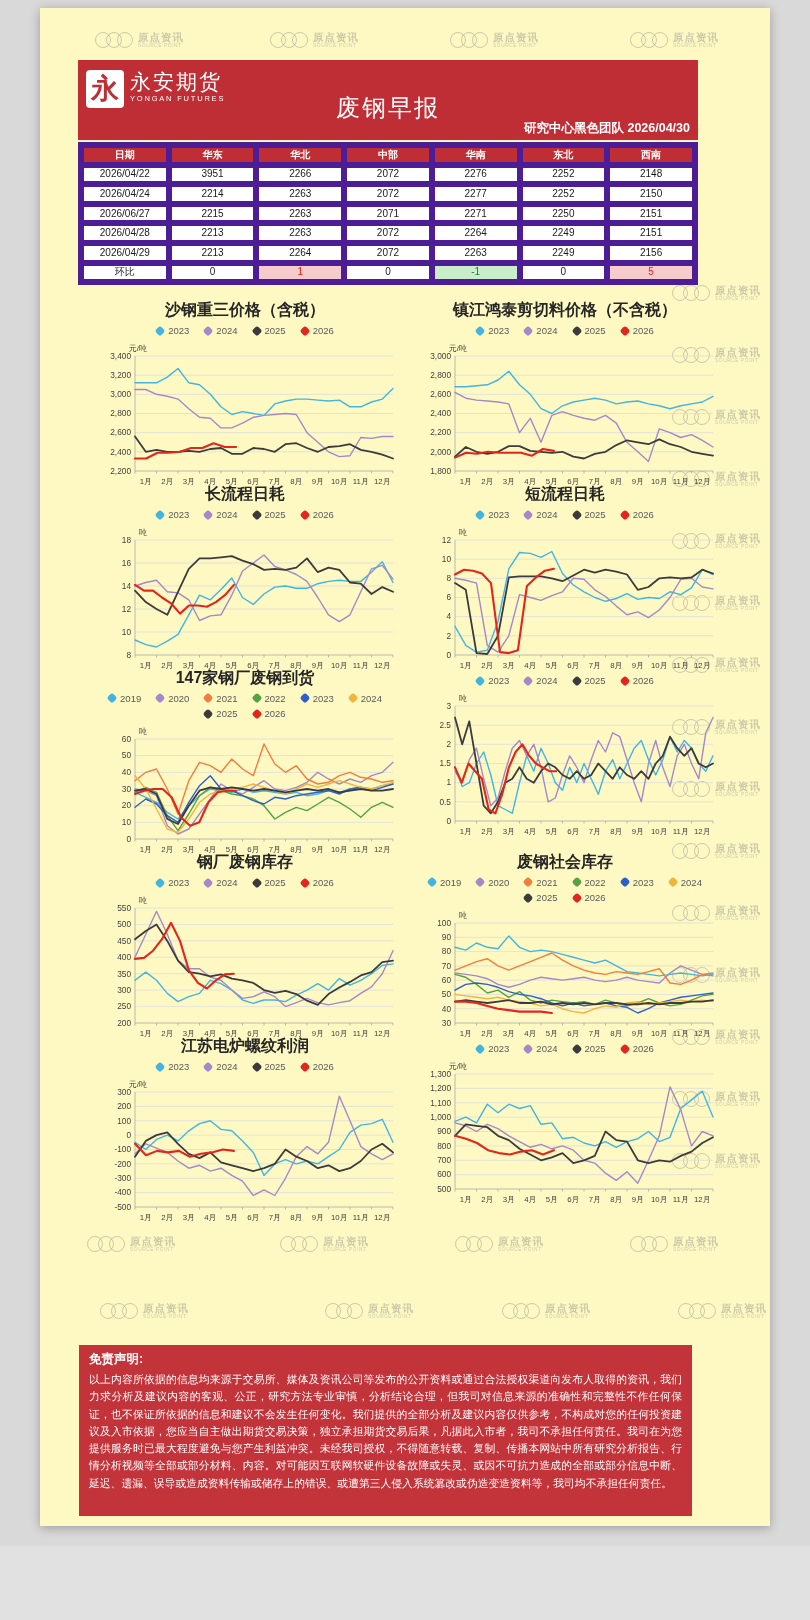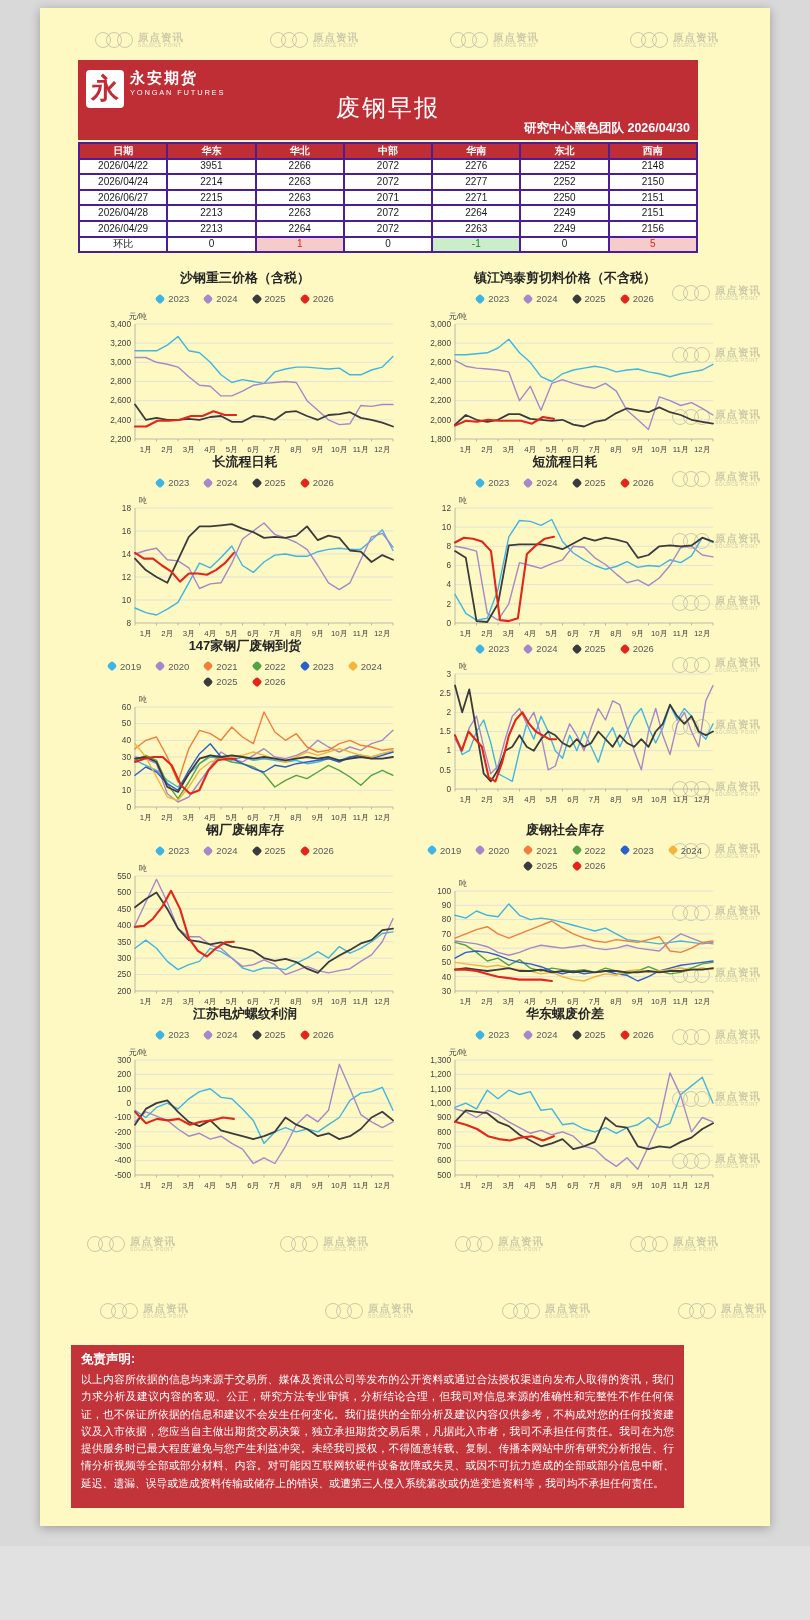--- a/index.html
+++ b/index.html
@@ -17,49 +17,49 @@
   .wm .wm-txt{margin-left:5px;line-height:1;}
   .wm .cn{font-size:10.5px;font-weight:bold;letter-spacing:1px;}
   .wm .en{font-size:4.8px;letter-spacing:0.6px;margin-top:1px;}
   
   .hdr{position:relative;margin:52px 0 0 38px;width:620px;height:80px;background:#BF2E35;}
   .logo{position:absolute;left:8px;top:10px;display:flex;align-items:flex-start;}
   .logo-box{width:38px;height:38px;background:#FFFFFF;border-radius:4px;display:flex;
             align-items:center;justify-content:center;}
   .logo-mark{color:#BF2E35;font-size:28px;font-weight:bold;line-height:1;}
   .logo-words{margin-left:6px;color:#fff;}
-  .logo-name{font-size:15px;font-weight:bold;letter-spacing:2px;line-height:1.1;}
+  .logo-name{font-size:21px;font-weight:normal;letter-spacing:2px;line-height:1.1;}
   .logo-sub{font-size:7.5px;letter-spacing:1.8px;margin-top:1px;}
   .hdr-title{position:absolute;left:0;top:32px;width:100%;text-align:center;color:#fff;
              font-size:24px;font-weight:normal;letter-spacing:2px;}
   .hdr-sub{position:absolute;right:8px;bottom:3px;color:#fff;font-size:12.5px;font-weight:bold;}
   
   .tbl-wrap{margin:2px 0 0 38px;width:620px;}
   table.tbl{width:100%;border-collapse:collapse;table-layout:fixed;}
-  table.tbl th,table.tbl td{border:2px solid #4c1d95;height:13.6px;text-align:center;
+  table.tbl th,table.tbl td{border:6px solid #4c1d95;height:13.6px;text-align:center;
       font-size:10px;padding:0;line-height:1;}
   table.tbl th{background:#BF2E35;color:#fff;font-weight:bold;}
   table.tbl td{background:#fff;color:#1a1a1a;}
   table.tbl td.up{background:#F5CBCB;color:#E0231B;}
   table.tbl td.down{background:#C9EEC9;color:#1F7A34;}
   
   #charts-grid{position:relative;margin:16px 0 0 45px;width:640px;display:grid;
                grid-template-columns:320px 320px;}
   .chart-block{height:184px;overflow:hidden;}
-  .chart-title{text-align:center;font-size:13px;font-weight:bold;color:#262626;height:18px;line-height:18px;}
+  .chart-title{text-align:center;font-size:16px;font-weight:bold;color:#262626;height:18px;line-height:18px;}
   .chart-legend{display:flex;flex-wrap:wrap;justify-content:center;width:300px;margin:4px auto;
                 column-gap:15px;row-gap:1px;height:15px;align-items:center;}
   .chart-legend.two-row{height:30px;}
   .legend-item{display:inline-flex;align-items:center;gap:4px;}
   .legend-marker{width:8px;height:8px;border-radius:2.5px;transform:rotate(45deg) scale(0.95);display:inline-block;}
   .legend-label{font-size:9.5px;color:#595959;}
   .chart-svg{display:block;margin:0 auto;}
   
-  .disclaimer{position:absolute;left:31px;top:1337px;width:613px;background:#C2333A;
-              color:#fff;padding:6px 10px 16px 10px;box-sizing:border-box;}
+  .disclaimer{position:absolute;left:39px;top:1337px;width:613px;background:#C2333A;
+              color:#fff;padding:6px 10px 24px 10px;box-sizing:border-box;}
   .disc-title{font-size:12.5px;font-weight:bold;margin-bottom:3px;}
   .disc-body{font-size:10.8px;line-height:1.6;text-align:justify;}
 </style>
 </head>
 <body>
 
 <div class="canvas">
   <div class="bottom-strip"></div>
   <div class="page">
 
@@ -1047,21 +1047,20 @@
             <text x="271.75" y="142" text-anchor="middle" font-size="7.8" fill="#3f3f3f">11月</text>
             <text x="293.25" y="142" text-anchor="middle" font-size="7.8" fill="#3f3f3f">12月</text>
             <text x="58" y="9" text-anchor="end" font-size="8" fill="#3f3f3f">元/吨</text>
             <polyline points="46.0,64.3 56.8,71.5 67.5,61.4 78.3,57.1 89.0,62.9 99.8,52.8 110.5,45.6 121.3,42.8 132.0,51.4 142.8,52.8 153.5,62.9 164.3,74.4 175.0,97.4 185.8,85.9 196.5,81.6 207.3,85.9 218.0,83.0 228.8,85.9 239.5,78.7 250.3,71.5 261.0,54.3 271.8,47.1 282.5,45.6 293.3,41.3 304.0,64.3" fill="none" stroke="#41B5E2" stroke-width="1.4" stroke-linejoin="round" stroke-linecap="round"></polyline>
             <polyline points="46.0,75.8 56.8,65.8 67.5,70.1 78.3,74.4 89.0,83.0 99.8,90.2 110.5,87.3 121.3,93.1 132.0,90.2 142.8,97.4 153.5,103.1 164.3,117.5 175.0,111.8 185.8,117.5 196.5,100.3 207.3,78.7 218.0,68.6 228.8,75.8 239.5,64.3 250.3,18.3 261.0,42.8 271.8,68.6 282.5,75.8 293.3,81.6 304.0,75.8" fill="none" stroke="#A489C9" stroke-width="1.4" stroke-linejoin="round" stroke-linecap="round"></polyline>
             <polyline points="46.0,78.7 56.8,62.9 67.5,57.1 78.3,54.3 89.0,65.8 99.8,75.8 110.5,80.1 121.3,74.4 132.0,84.4 142.8,87.3 153.5,90.2 164.3,93.1 175.0,90.2 185.8,85.9 196.5,71.5 207.3,78.7 218.0,83.0 228.8,90.2 239.5,87.3 250.3,93.1 261.0,90.2 271.8,83.0 282.5,71.5 293.3,65.8 304.0,74.4" fill="none" stroke="#3B3B3D" stroke-width="1.8" stroke-linejoin="round" stroke-linecap="round"></polyline>
             <polyline points="46.0,65.8 57.0,77.3 68.0,72.9 79.0,74.4 90.0,72.9 100.9,78.7 111.9,75.8 122.9,74.4 133.9,71.5 144.9,72.9" fill="none" stroke="#E3261C" stroke-width="2.1" stroke-linejoin="round" stroke-linecap="round"></polyline>
           </svg>
         </div>
         <div class="chart-block">
-          <div class="chart-title">华东螺废价差</div>
           <div class="chart-legend">
             <span class="legend-item">
               <span class="legend-marker" style="background: rgb(65, 181, 226);"></span>
               <span class="legend-label">2023</span>
             </span>
             <span class="legend-item">
               <span class="legend-marker" style="background: rgb(164, 137, 201);"></span>
               <span class="legend-label">2024</span>
             </span>
             <span class="legend-item">

